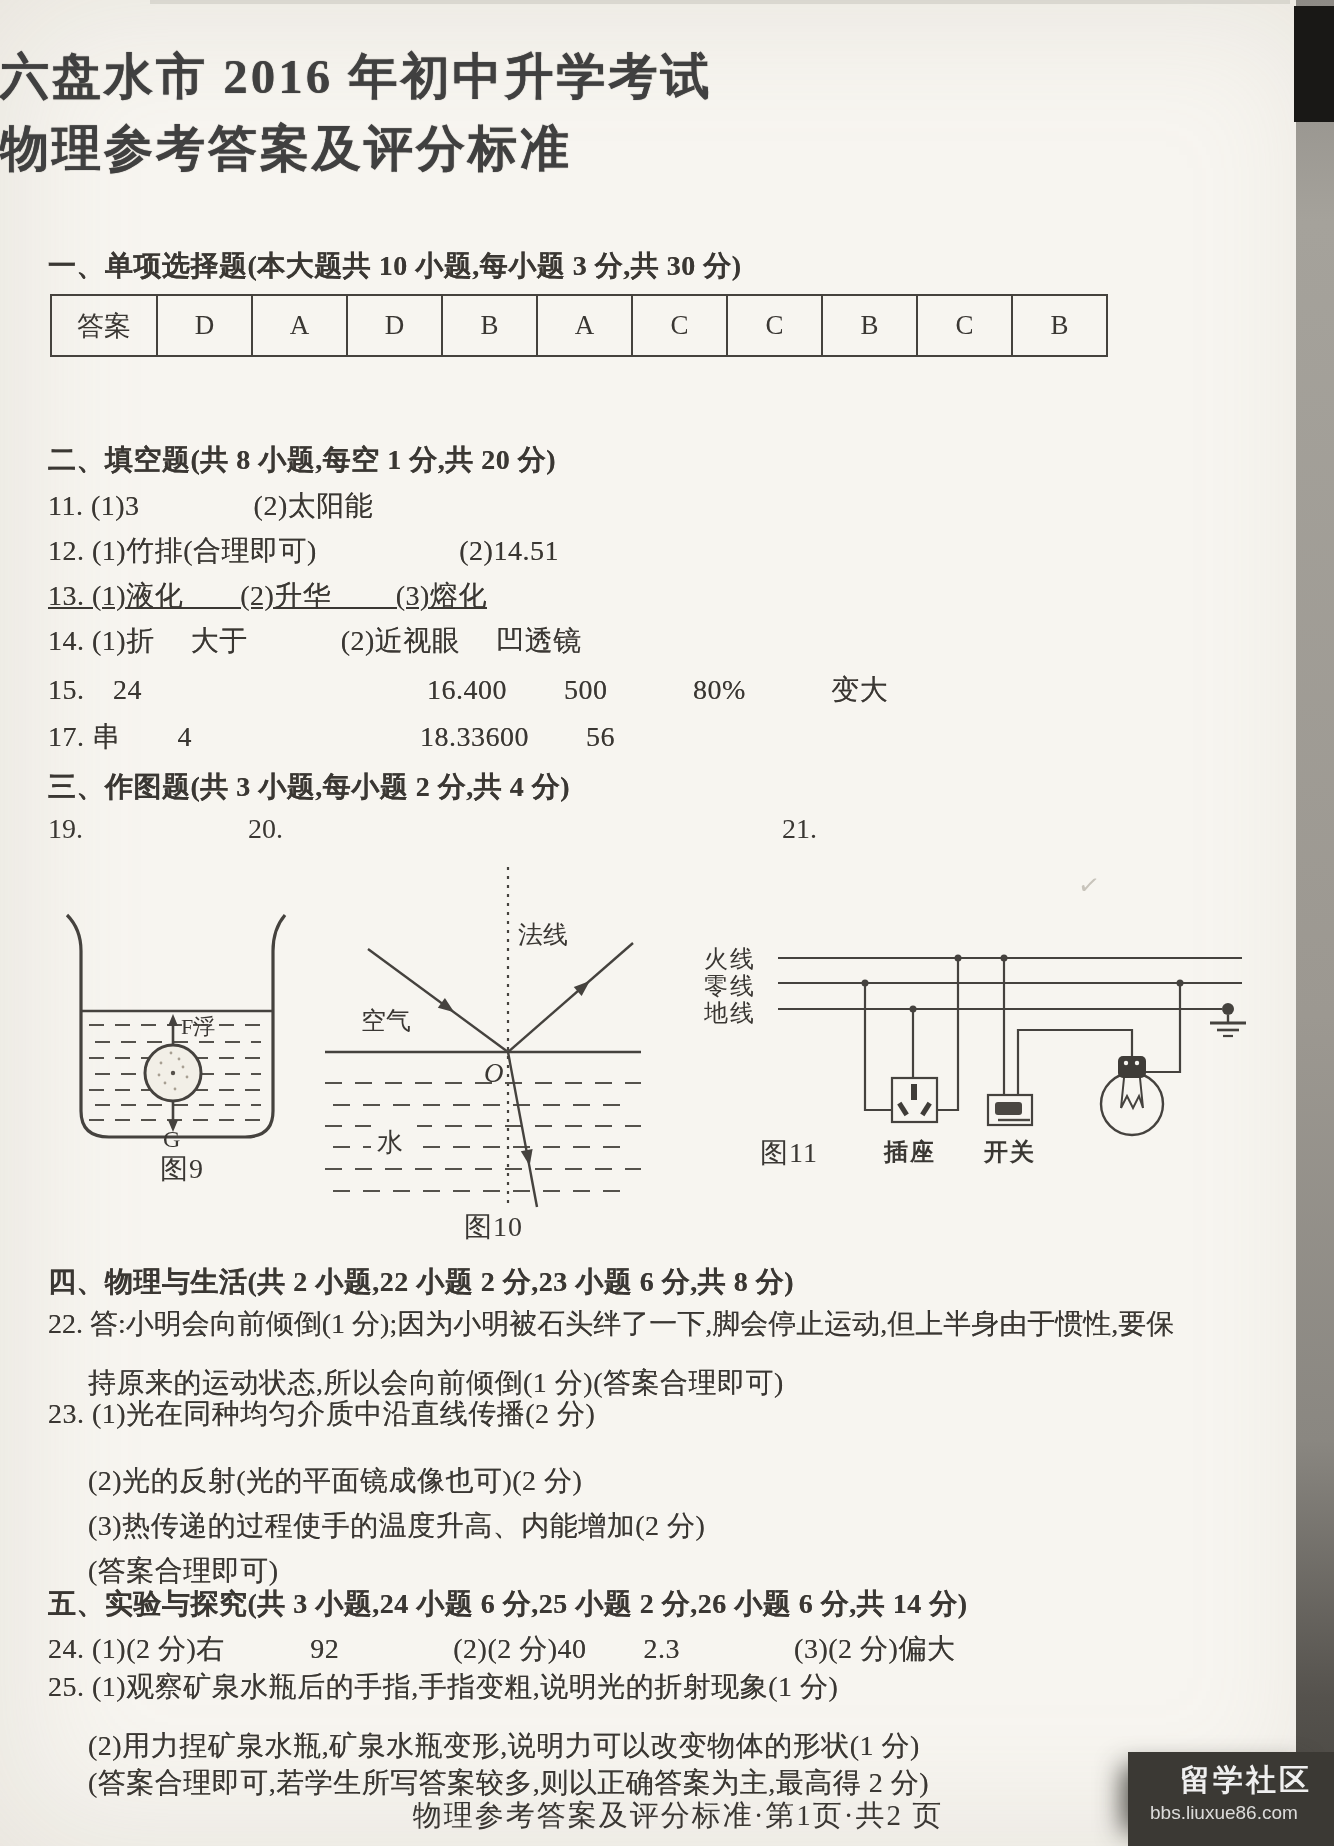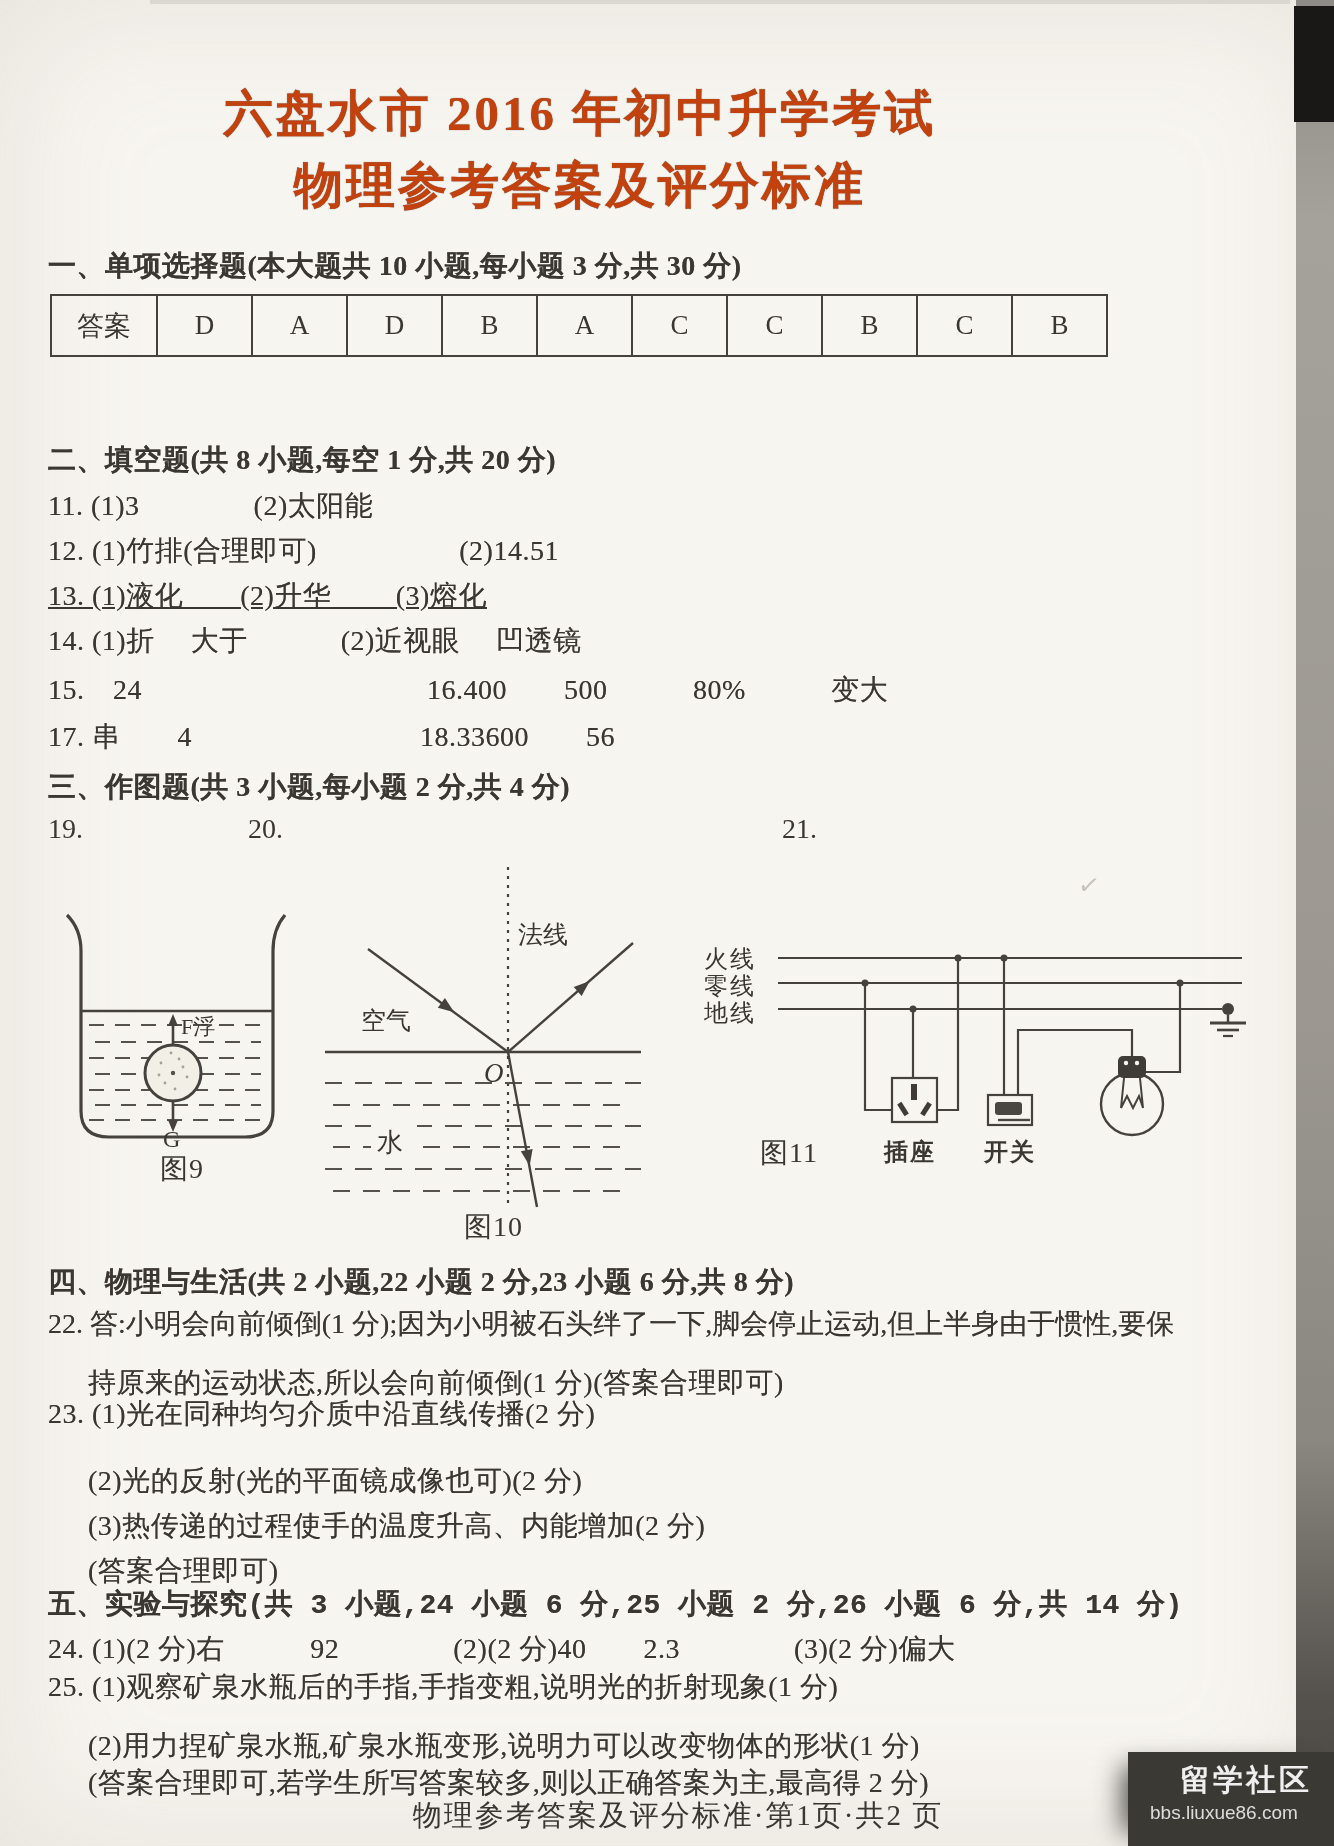--- a/index.html
+++ b/index.html
@@ -6,22 +6,22 @@
   body{width:1334px;height:1846px;position:relative;background:#e9e7e1;
        font-family:"Liberation Serif",serif;}
   .page{position:absolute;left:0;top:0;width:1334px;height:1846px;overflow:hidden;
         background:#f7f5f0;color:#3a3834;
         box-shadow:inset 0 0 140px rgba(175,165,145,.22);}
   .line{position:absolute;left:48px;font-size:28px;white-space:pre;letter-spacing:.5px;
         color:#3a3733;text-shadow:0 0 .6px rgba(70,64,58,.75);}
   .indent{left:88px;margin-top:16px;}
   .tight{letter-spacing:0;}
   .heading{font-size:28px;font-weight:bold;letter-spacing:.5px;}
-  .title{position:absolute;left:0;width:1160px;text-align:center;font-weight:bold;
-         font-size:49px;letter-spacing:3px;color:#c2410c;text-shadow:0 0 1px rgba(60,55,50,.8);margin-top:37px;}
+  .title{position:absolute;left:0;width:1160px;font-weight:bold;
+         font-size:49px;letter-spacing:3px;color:#404040;text-shadow:0 0 1px rgba(60,55,50,.8);}
   table.answers{position:absolute;left:50px;top:294px;border-collapse:collapse;}
   table.answers td{border:2px solid #45423d;width:93px;height:59px;text-align:center;
          font-size:27px;color:#3a3733;padding:0;}
   table.answers td.hd{width:104px;}
   .qlabel{position:absolute;font-size:28px;color:#3a3733;}
   .figcap{position:absolute;font-size:28px;color:#3a3733;letter-spacing:1px;}
   .compcap{position:absolute;font-size:24px;font-weight:bold;color:#3a3733;letter-spacing:2px;}
   svg .wire{stroke:#45423e;stroke-width:2.2;fill:none;}
   svg text{fill:#3a3733;}
   .footer{position:absolute;left:48px;top:1796px;width:1260px;text-align:center;
@@ -202,21 +202,21 @@
   <div class="checkmark">✓</div>
 
   <div class="line heading" style="top:1263px;">四、物理与生活(共 2 小题,22 小题 2 分,23 小题 6 分,共 8 分)</div>
   <div class="line tight" style="top:1305px;">22. 答:小明会向前倾倒(1 分);因为小明被石头绊了一下,脚会停止运动,但上半身由于惯性,要保</div>
   <div class="line indent" style="top:1348px;">持原来的运动状态,所以会向前倾倒(1 分)(答案合理即可)</div>
   <div class="line" style="top:1395px;">23. (1)光在同种均匀介质中沿直线传播(2 分)</div>
   <div class="line indent" style="top:1446px;">(2)光的反射(光的平面镜成像也可)(2 分)</div>
   <div class="line indent" style="top:1491px;">(3)热传递的过程使手的温度升高、内能增加(2 分)</div>
   <div class="line indent" style="top:1536px;">(答案合理即可)</div>
 
-  <div class="line heading" style="top:1585px;font-family:Liberation Mono, monospace;">五、实验与探究(共 3 小题,24 小题 6 分,25 小题 2 分,26 小题 6 分,共 14 分)</div>
+  <div class="line heading" style="top:1585px;">五、实验与探究(共 3 小题,24 小题 6 分,25 小题 2 分,26 小题 6 分,共 14 分)</div>
   <div class="line" style="top:1630px;">24. (1)(2 分)右　　　92　　　　(2)(2 分)40　　2.3　　　　(3)(2 分)偏大</div>
   <div class="line" style="top:1668px;">25. (1)观察矿泉水瓶后的手指,手指变粗,说明光的折射现象(1 分)</div>
   <div class="line indent" style="top:1711px;">(2)用力捏矿泉水瓶,矿泉水瓶变形,说明力可以改变物体的形状(1 分)</div>
   <div class="line indent" style="top:1748px;text-align:right;">(答案合理即可,若学生所写答案较多,则以正确答案为主,最高得 2 分)</div>
 
   <div class="footer">物理参考答案及评分标准·第1页·共2 页</div>
 
   <div class="scan-strip"></div>
   <div class="scan-strip-top"></div>
   <div class="scan-corner"></div>

